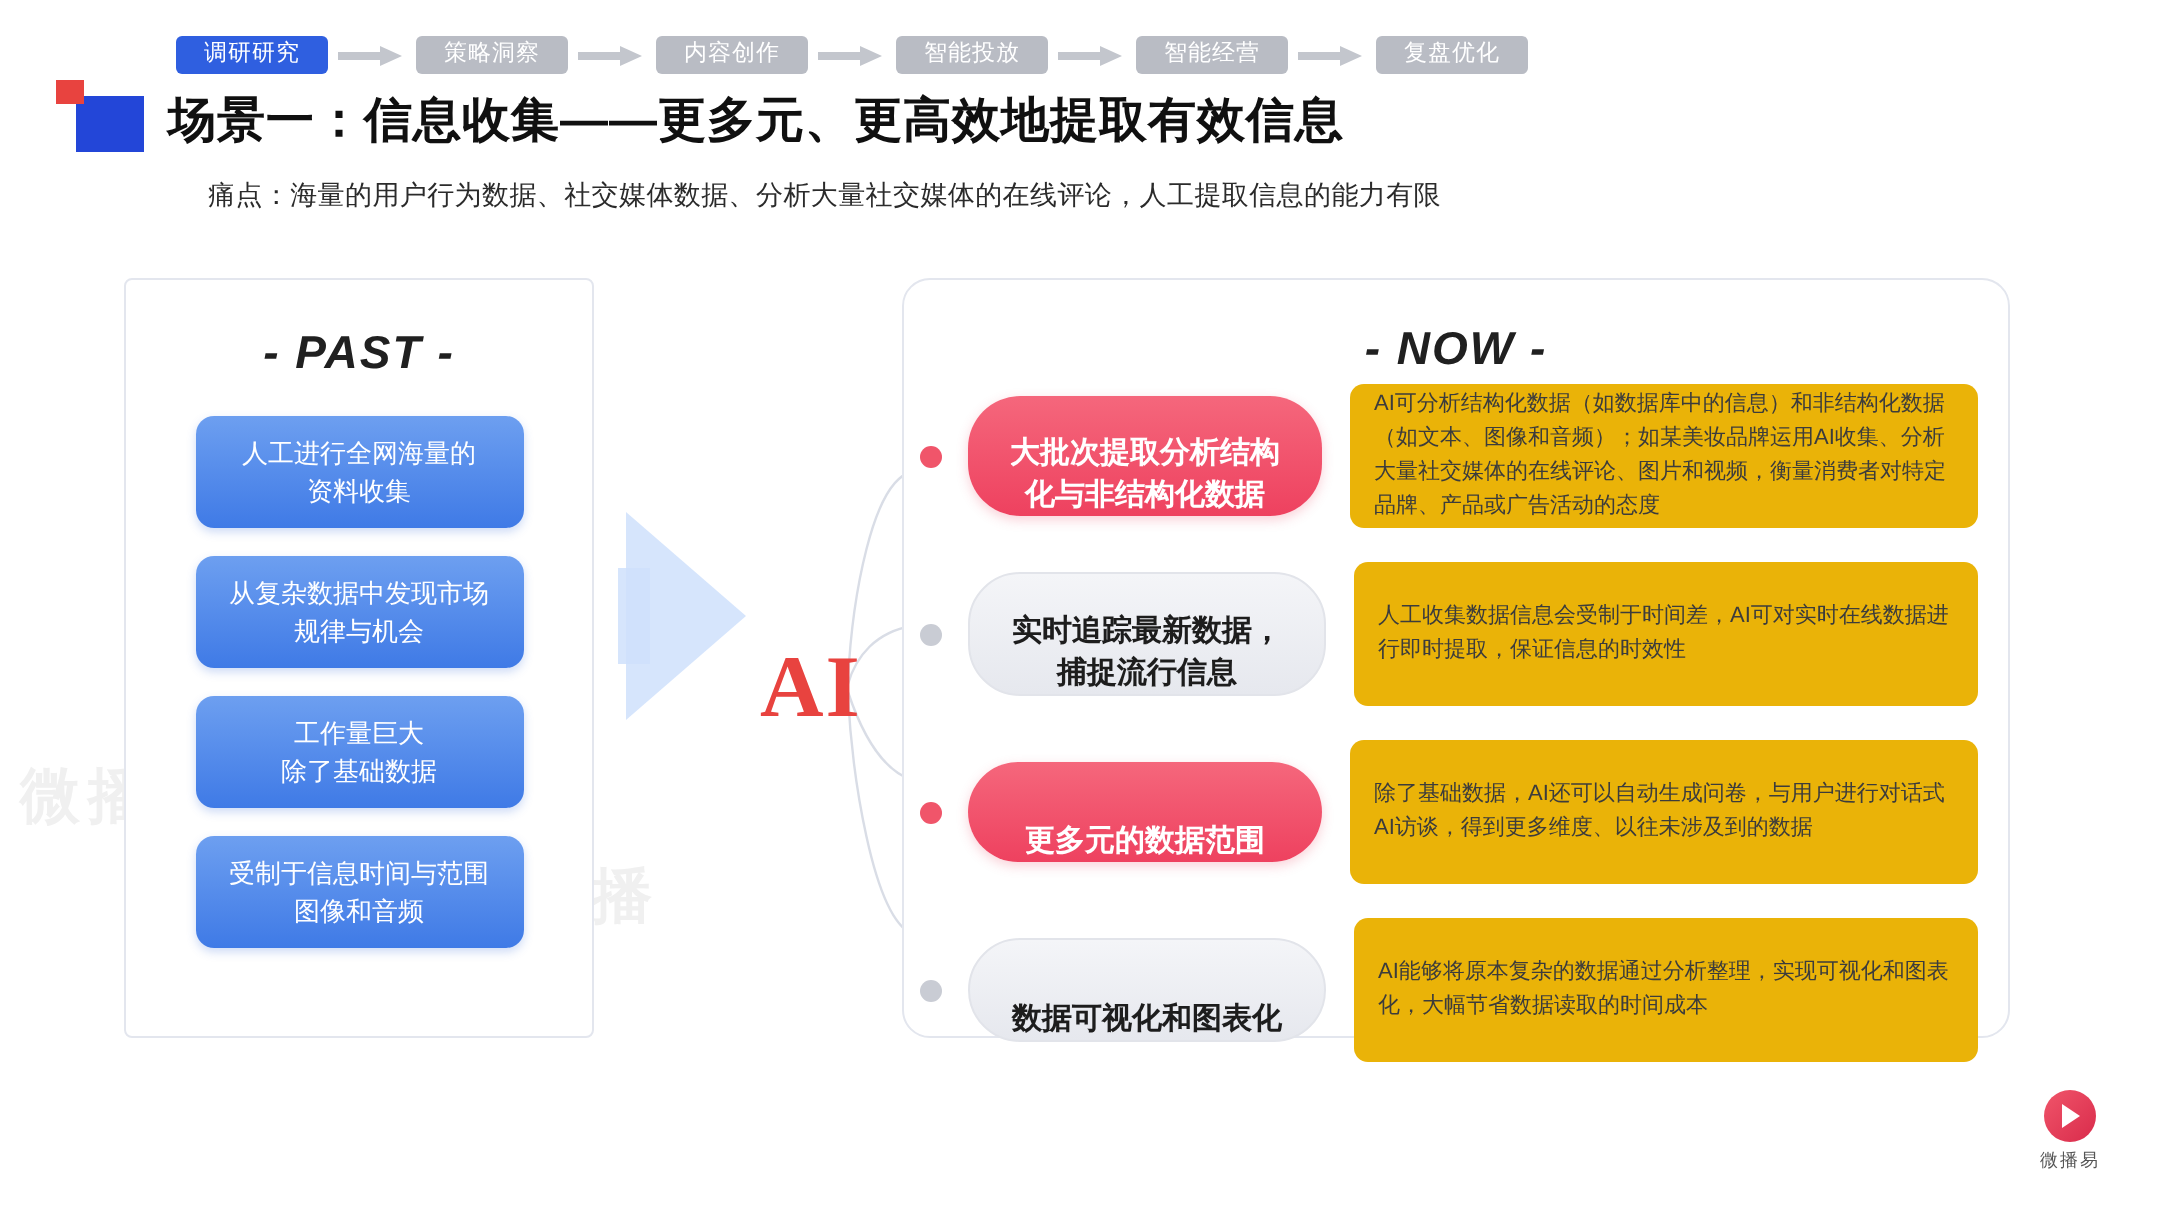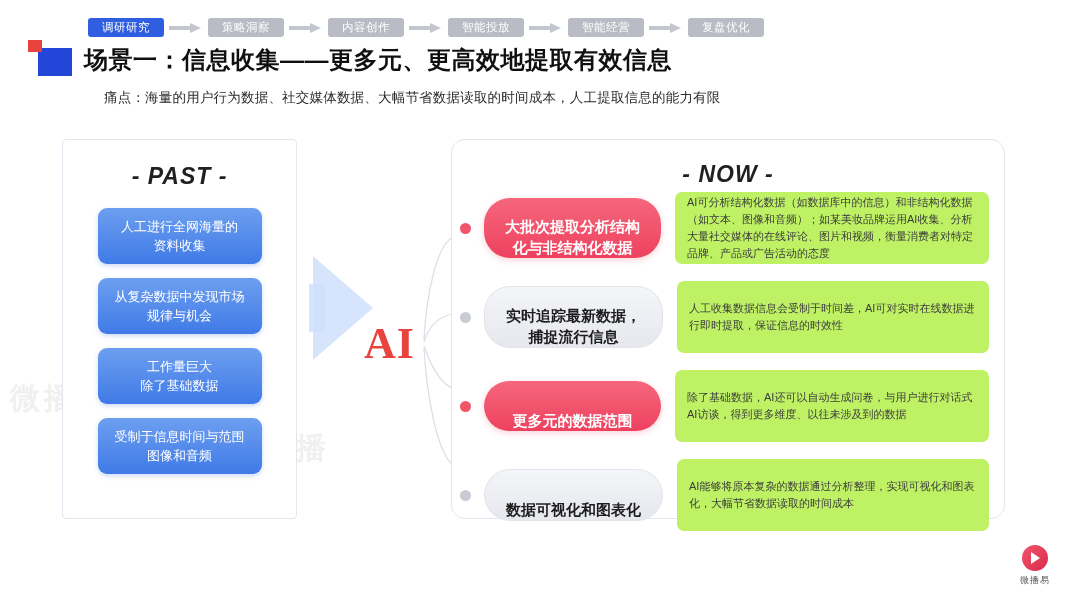--- a/index.html
+++ b/index.html
@@ -108,21 +108,21 @@
     border-top:52px solid transparent;
     border-bottom:52px solid transparent;
     border-left:60px solid #cfe0fb;
     opacity:.85;
   }
   .big-arrow-tail{
     position:absolute;left:309px;top:284px;width:16px;height:48px;
     background:#cfe0fb;opacity:.85;
   }
   .ai-text{
-    position:absolute;left:364px;top:318px;
+    position:absolute;left:380px;top:318px;
     font-size:44px;font-weight:bold;color:#e8433f;
     font-family:"Liberation Serif",serif;letter-spacing:1px;
   }
   
   .connector{position:absolute;left:420px;top:200px;}
   
   .now-rows{position:absolute;left:451px;top:192px;width:552px;}
   .now-row{
     display:flex;align-items:center;margin-bottom:17px;height:72px;
   }
@@ -141,21 +141,21 @@
     background:linear-gradient(180deg,#f5677c 0%,#ee415f 100%);
     color:#ffffff;box-shadow:0 2px 6px rgba(235,70,100,.25);
   }
   .now-pill.grey{
     background:linear-gradient(180deg,#f4f5f8 0%,#e6e8ee 100%);
     color:#1d1d1d;border:1px solid #e2e4ea;
   }
   .now-pill.tall{min-height:60px;}
   .now-desc{
     margin-left:14px;
-    background:#bef264;border-radius:7px;
+    background:#eab308;border-radius:7px;
     font-size:11px;line-height:17px;color:#3c3c3c;
     padding:9px 12px;flex:1;margin-right:14px;
     align-self:stretch;display:flex;align-items:center;
   }
   
   .logo{
     position:absolute;right:30px;bottom:18px;text-align:center;
   }
   .logo-circle{
     width:26px;height:26px;border-radius:50%;
@@ -190,21 +190,21 @@
   <div class="arrow"></div>
   <div class="step">智能投放</div>
   <div class="arrow"></div>
   <div class="step">智能经营</div>
   <div class="arrow"></div>
   <div class="step">复盘优化</div>
 </div>
 
 <div class="title-mark"></div>
 <div class="page-title">场景一：信息收集——更多元、更高效地提取有效信息</div>
-<div class="subtitle">痛点：海量的用户行为数据、社交媒体数据、大幅节省数据读取的时间成本，人工提取信息的能力有限</div>
+<div class="subtitle">痛点：海量的用户行为数据、社交媒体数据、分析大量社交媒体的在线评论，人工提取信息的能力有限</div>
 
 <svg class="connector" width="40" height="290">
   <path d="M36,36 C16,40 6,100 4,140" stroke="#d9dde6" stroke-width="1.2" fill="none"></path>
   <path d="M36,113 C18,116 8,128 4,142" stroke="#d9dde6" stroke-width="1.2" fill="none"></path>
   <path d="M36,190 C18,184 8,158 4,146" stroke="#d9dde6" stroke-width="1.2" fill="none"></path>
   <path d="M36,267 C16,258 6,186 4,148" stroke="#d9dde6" stroke-width="1.2" fill="none"></path>
 </svg>
 
 <div class="past-panel">
   <div class="panel-head">- PAST -</div>

